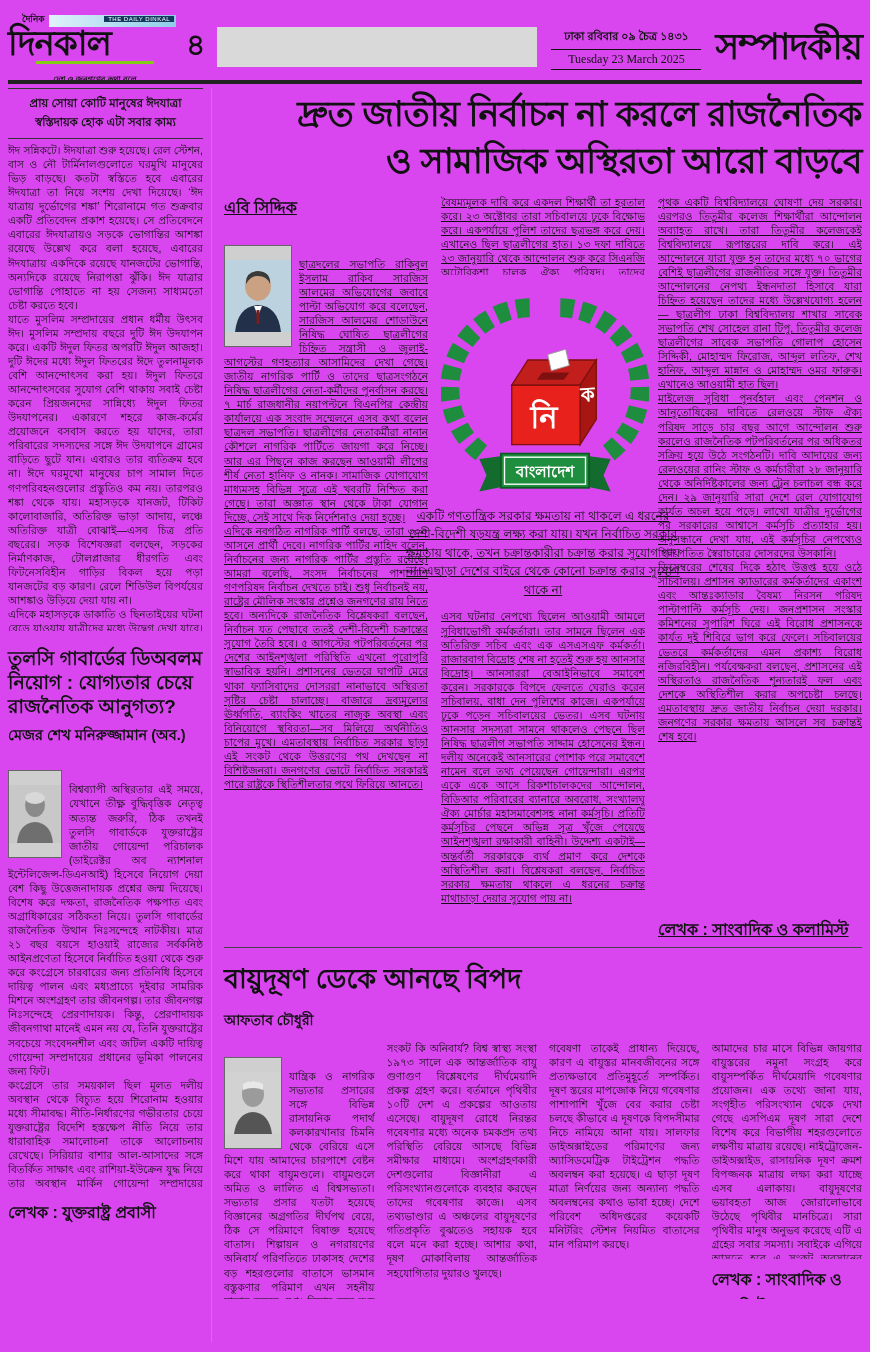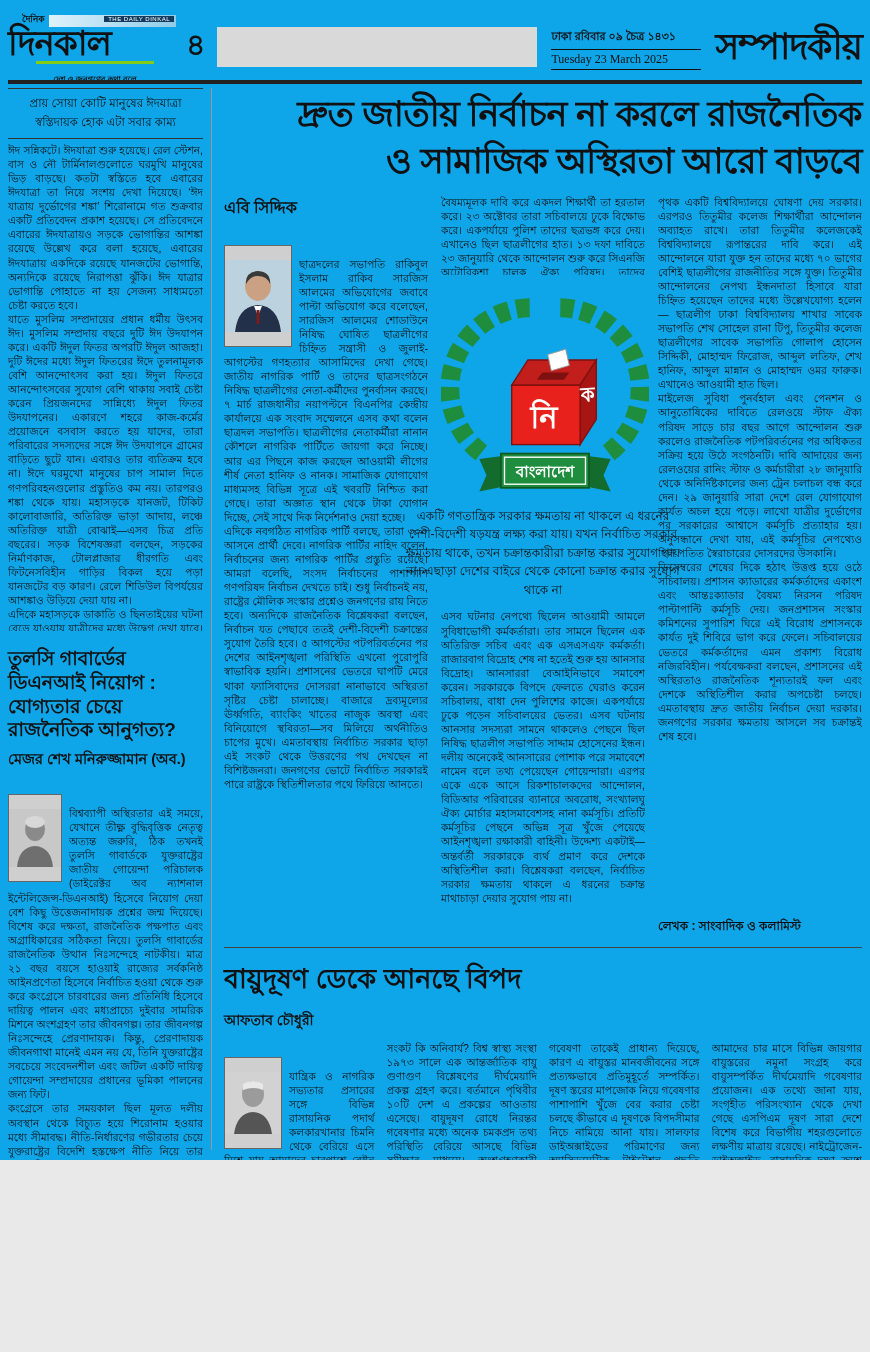--- a/index.html
+++ b/index.html
@@ -1,69 +1,69 @@
 <!DOCTYPE html>
 <html lang="bn"><head>
 <meta charset="utf-8">
 <style>
   * { margin:0; padding:0; box-sizing:border-box; }
   html,body { background:#e9e9e9; }
   body { font-family:"Liberation Sans", sans-serif; }
   .page {
-    position:relative; width:870px; height:1160px; margin:0 auto;
-    background:#0ea5e9; color:#111; overflow:hidden;
+    position:relative; width:870px; height:1352px; margin:0 auto;
+    background:#d946ef; color:#111; overflow:hidden;
   }
   
   .header { position:absolute; top:22px; left:8px; right:8px; height:54px;
             display:flex; align-items:center; }
   .logo-block { width:168px; position:relative; }
   .logo-top { display:flex; align-items:flex-end; }
   .daily-label { font-size:9px; font-weight:bold; margin:0 4px 0 14px; }
   .logo-strip { flex:1; height:12px; background:linear-gradient(90deg,#dff2fb,#8fcbe8);
                 position:relative; }
   .logo-strip .eng { position:absolute; right:2px; top:1px; background:#123a5e; color:#fff;
                      font-size:6px; padding:0 4px; letter-spacing:.5px; }
   .logo-title { font-size:34px; font-weight:800; line-height:.95; letter-spacing:-1px; }
   .logo-tagline { font-size:8px; text-align:center; border-top:3px solid #84cc16; width:118px;
                   margin:1px 0 0 28px; padding-top:9px; font-weight:bold; }
   .page-number { font-size:30px; font-weight:bold; margin:0 12px 6px 10px; }
   .ad-box { flex:1; height:40px; background:#d9d9d9; margin:0 14px 4px 0; }
-  .date-block { width:150px; margin-right:14px; }
+  .date-block { width:150px; text-align:center; margin-right:14px; }
   .date-bn { font-size:11px; font-weight:bold; padding-bottom:2px; border-bottom:1.5px solid #111; }
   .date-en { font-size:12px; font-family:"Liberation Serif", serif; padding:2px 0;
              border-bottom:1.5px solid #111; }
   .section-title { font-size:36px; font-weight:800; letter-spacing:-1px; }
   .header-rule { position:absolute; top:80px; left:8px; right:8px; height:4px; background:#222; }
 
   
   .content { position:absolute; top:88px; left:8px; right:8px; bottom:10px; display:flex; }
   .sidebar { width:214px; padding-right:8px; }
   .v-divider { width:1px; background:#999; margin:0 6px 0 0; }
   .main { flex:1; padding-left:6px; display:flex; flex-direction:column; }
 
   .body-text { font-size:10.5px; line-height:1.34; text-align:justify; white-space:pre-line;
                overflow:hidden; }
-  .signature { font-size:12px; font-weight:bold; margin-top:8px; }
+  .signature { font-size:16px; font-weight:bold; margin-top:8px; }
 
   
   .sb-art1-headline { font-size:21px; font-weight:800; text-align:center; padding:4px 0 6px; }
   .sb-rule { border:none; border-top:1px solid #333; margin:0 0 4px; }
-  .sb-subhead { font-size:11.5px; font-weight:normal; text-align:center; padding:2px 0 5px; }
+  .sb-subhead { font-size:11.5px; font-weight:bold; text-align:center; padding:2px 0 5px; }
   .sb-art1-body { height:488px; }
   .sb-art2 { margin-top:14px; }
   .sb-art2-headline { font-size:19px; font-weight:800; line-height:1.25; padding:2px 0 6px; }
   .sb-art2-byline { font-size:14.5px; font-weight:bold; padding-bottom:6px; }
   .sb-art2-body { height:438px; }
   .photo { border:1px solid #666; background:#cfcfcf; float:left; margin:2px 7px 3px 0; }
   .photo svg { display:block; }
 
   
   .main-headline { text-align:right; font-weight:800; font-size:35px; line-height:1.35;
                    padding:2px 0 10px; letter-spacing:-.5px; }
-  .main-cols { display:flex; gap:13px; height:744px; overflow:hidden; }
+  .main-cols { display:flex; gap:13px; height:744px; overflow:hidden;text-decoration:underline; }
   .mcol { width:204px; }
   .m-byline { font-size:16px; font-weight:800; padding:0 0 7px; }
   .col2-top { height:80px; overflow:hidden; }
   .figure { text-align:center; padding:4px 0 2px; }
   .caption { font-size:12px; line-height:1.55; text-align:center; margin:4px -42px 8px;
              padding:2px 4px; }
   .col2-bottom { height:322px; overflow:hidden; }
   .section-rule { border:none; border-top:1px solid #444; margin:8px 0 6px; }
 
   
@@ -105,21 +105,21 @@
       <div>
         <hr class="sb-rule">
         <div class="sb-subhead">প্রায় সোয়া কোটি মানুষের ঈদযাত্রা স্বস্তিদায়ক হোক এটা সবার কাম্য</div>
         <hr class="sb-rule">
         <div class="body-text sb-art1-body">ঈদ সন্নিকটে। ঈদযাত্রা শুরু হয়েছে। রেল স্টেশন, বাস ও নৌ টার্মিনালগুলোতে ঘরমুখি মানুষের ভিড় বাড়ছে। কতটা স্বস্তিতে হবে এবারের ঈদযাত্রা তা নিয়ে সংশয় দেখা দিয়েছে। ‘ঈদ যাত্রায় দুর্ভোগের শঙ্কা’ শিরোনামে গত শুক্রবার একটি প্রতিবেদন প্রকাশ হয়েছে। সে প্রতিবেদনে এবারের ঈদযাত্রায়ও সড়কে ভোগান্তির আশঙ্কা রয়েছে উল্লেখ করে বলা হয়েছে, এবারের ঈদযাত্রায় একদিকে রয়েছে যানজটের ভোগান্তি, অন্যদিকে রয়েছে নিরাপত্তা ঝুঁকি। ঈদ যাত্রার ভোগান্তি পোহাতে না হয় সেজন্য সাধ্যমতো চেষ্টা করতে হবে।
 যাতে মুসলিম সম্প্রদায়ের প্রধান ধর্মীয় উৎসব ঈদ। মুসলিম সম্প্রদায় বছরে দুটি ঈদ উদযাপন করে। একটি ঈদুল ফিতর অপরটি ঈদুল আজহা। দুটি ঈদের মধ্যে ঈদুল ফিতরের ঈদে তুলনামূলক বেশি আনন্দোৎসব করা হয়। ঈদুল ফিতরে আনন্দোৎসবের সুযোগ বেশি থাকায় সবাই চেষ্টা করেন প্রিয়জনদের সান্নিধ্যে ঈদুল ফিতর উদযাপনের। একারণে শহরে কাজ-কর্মের প্রয়োজনে বসবাস করতে হয় যাদের, তারা পরিবারের সদস্যদের সঙ্গে ঈদ উদযাপনে গ্রামের বাড়িতে ছুটে যান। এবারও তার ব্যতিক্রম হবে না। ঈদে ঘরমুখো মানুষের চাপ সামাল দিতে গণপরিবহনগুলোর প্রস্তুতিও কম নয়। তারপরও শঙ্কা থেকে যায়। মহাসড়কে যানজট, টিকিট কালোবাজারি, অতিরিক্ত ভাড়া আদায়, লঞ্চে অতিরিক্ত যাত্রী বোঝাই—এসব চিত্র প্রতি বছরের। সড়ক বিশেষজ্ঞরা বলছেন, সড়কের নির্মাণকাজ, টোলপ্লাজার ধীরগতি এবং ফিটনেসবিহীন গাড়ির বিকল হয়ে পড়া যানজটের বড় কারণ। রেলে শিডিউল বিপর্যয়ের আশঙ্কাও উড়িয়ে দেয়া যায় না।
 এদিকে মহাসড়কে ডাকাতি ও ছিনতাইয়ের ঘটনা বেড়ে যাওয়ায় যাত্রীদের মধ্যে উদ্বেগ দেখা যাবে। পুলিশ আশ্বস্ত করেছে মহাসড়কে ডাকাত প্রতিরোধে পুলিশি টহল বাড়ানো এবং চেকপোস্ট বসিয়ে তল্লাশি চালানো হবে। ঈদযাত্রা স্বস্তিদায়ক করতে এখনই তৎপর হতে হবে।</div>
       </div>
 
       <div class="sb-art2">
-        <div class="sb-art2-headline">তুলসি গাবার্ডের ডিএনআই নিয়োগ : যোগ্যতার চেয়ে রাজনৈতিক আনুগত্য?</div>
+        <div class="sb-art2-headline">তুলসি গাবার্ডের ডিঅবলম নিয়োগ : যোগ্যতার চেয়ে রাজনৈতিক আনুগত্য?</div>
         <div class="sb-art2-byline">মেজর শেখ মনিরুজ্জামান (অব.)</div>
         <div class="body-text sb-art2-body">
           <span class="photo">
             <svg width="52" height="58" viewBox="0 0 52 58">
               <rect width="52" height="58" fill="#c8c8c8"></rect>
               <ellipse cx="26" cy="20" rx="10" ry="12" fill="#8a8a8a"></ellipse>
               <path d="M8 58 Q10 38 26 37 Q42 38 44 58 Z" fill="#6f6f6f"></path>
               <ellipse cx="26" cy="13" rx="10" ry="6" fill="#d8d8d8"></ellipse>
             </svg>
           </span>

